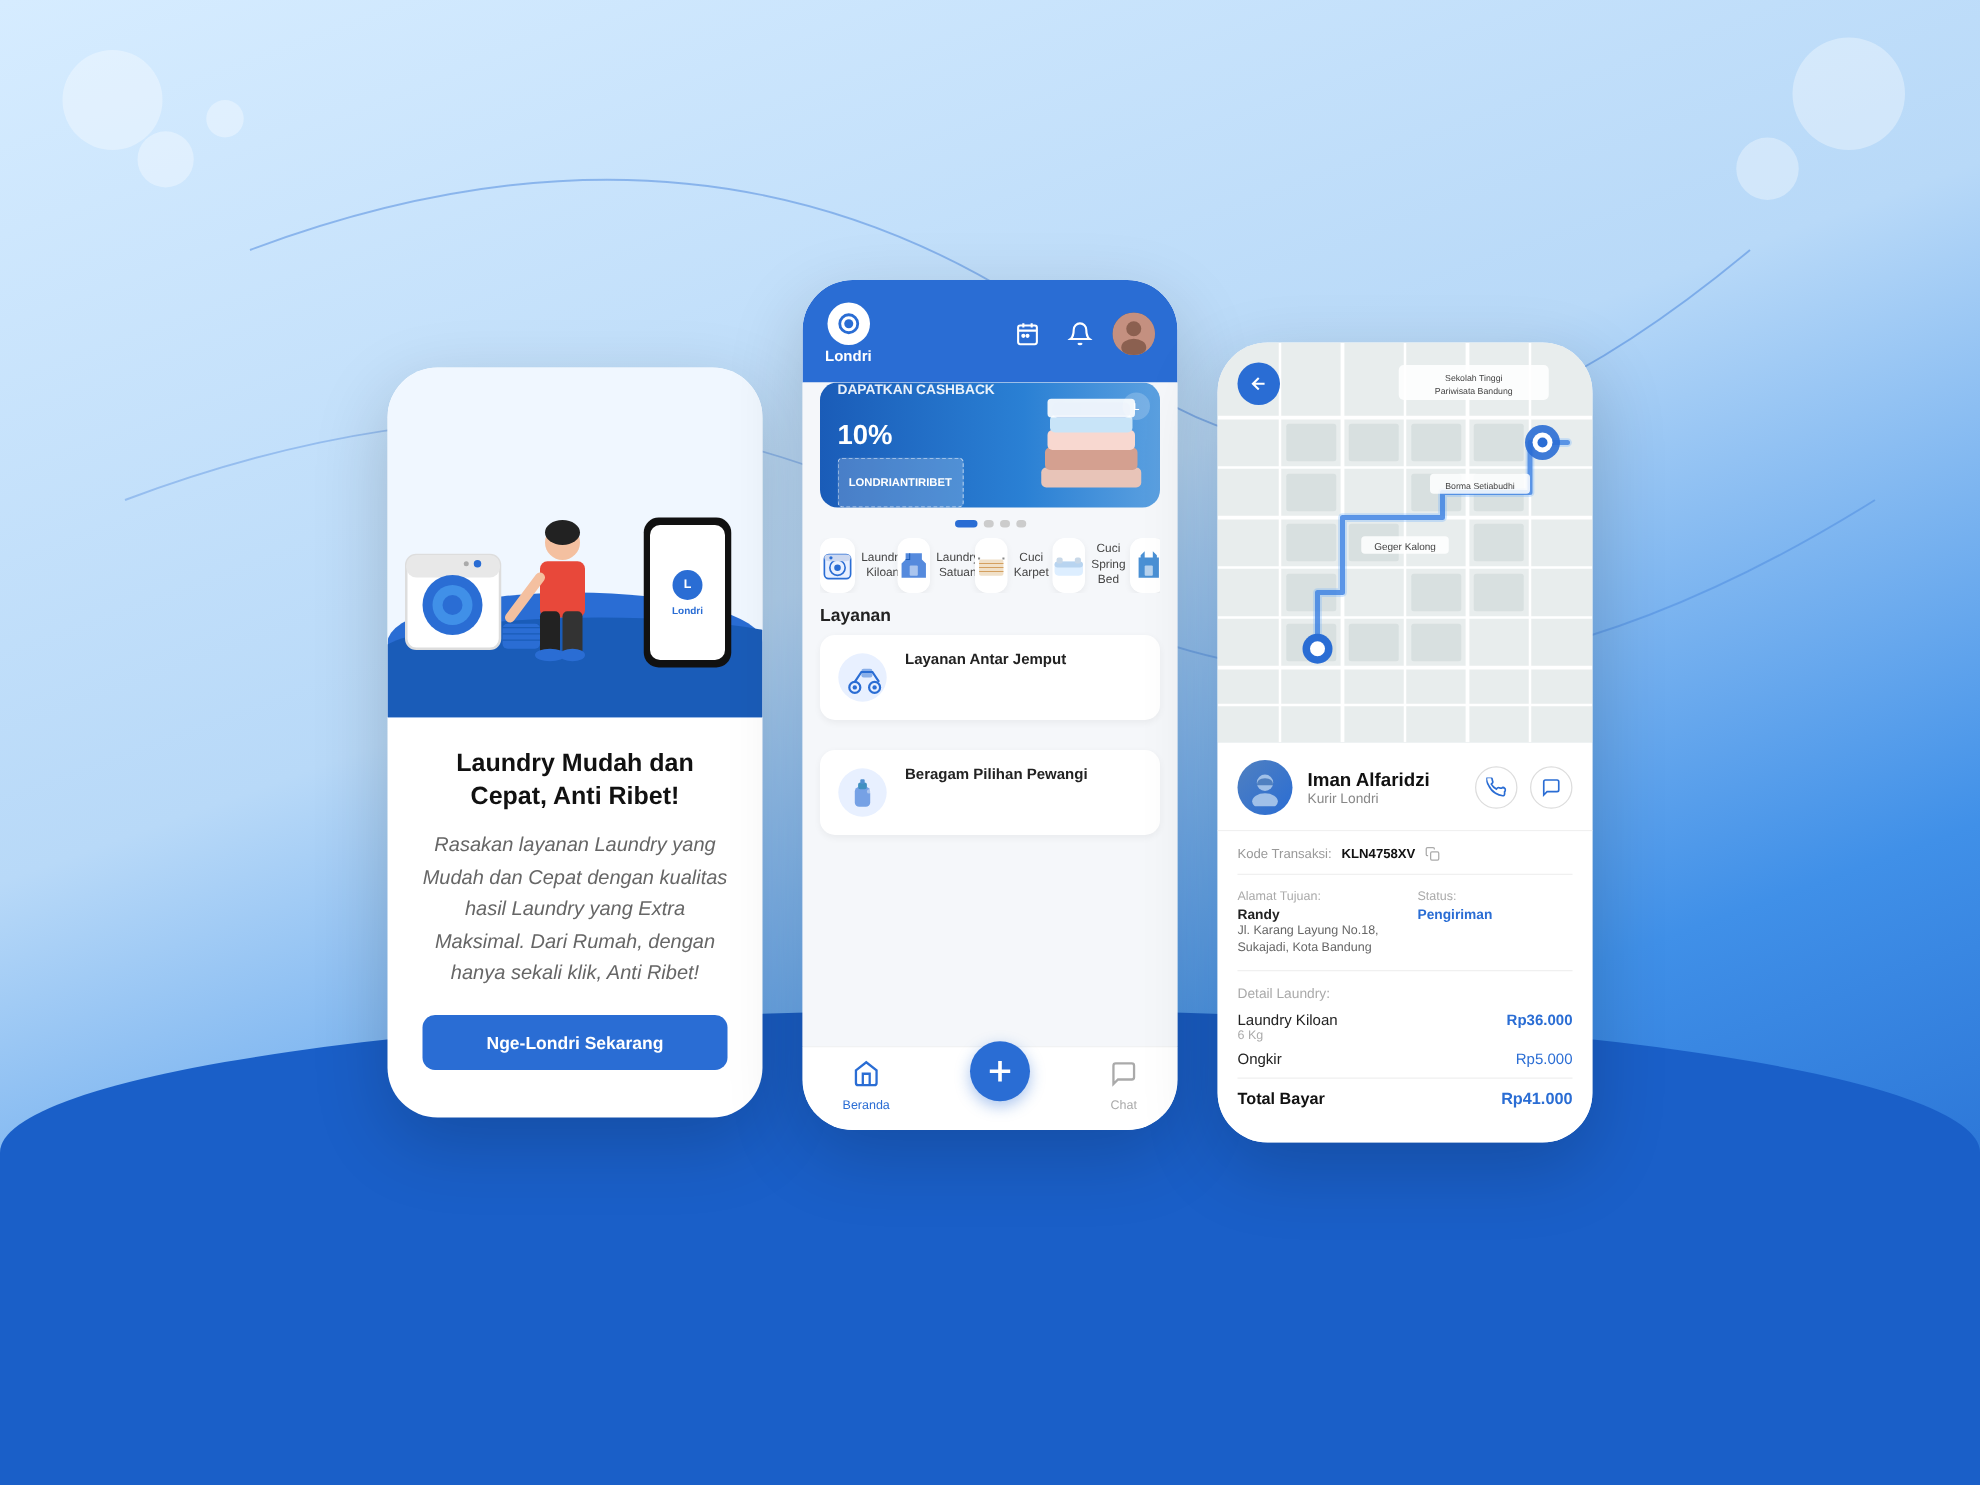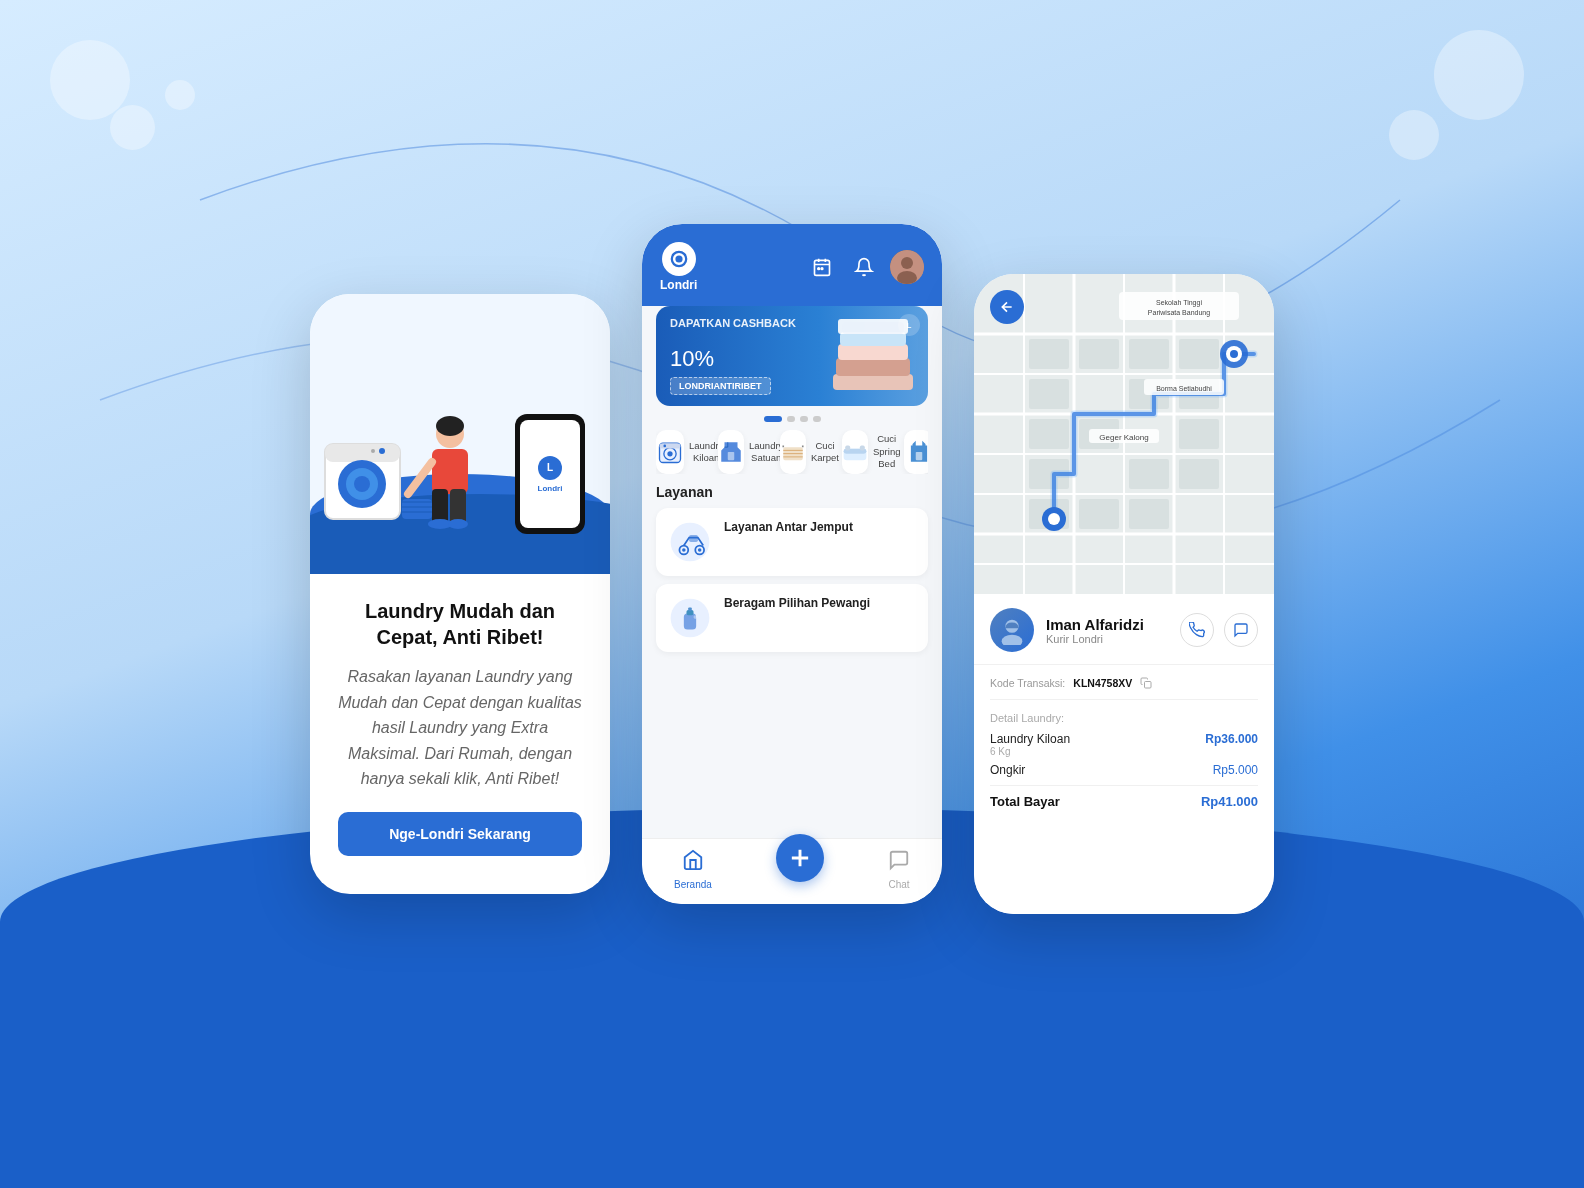--- a/index.html
+++ b/index.html
@@ -277,33 +277,33 @@
       opacity: 0.9;
       margin-bottom: 2px;
     }
     .banner-top span {
       font-weight: 800;
       font-size: 11px;
     }
     .banner-pct {
       color: #fff;
       font-size: 42px;
-      font-weight: 400;
+      font-weight: 700;
       line-height: 1;
     }
     .banner-pct span {
       font-size: 22px;
     }
     .banner-code {
       background: rgba(255,255,255,0.2);
       border: 1px dashed rgba(255,255,255,0.6);
       color: #fff;
       font-size: 9px;
       font-weight: 600;
-      padding: 3px 8px;
+      padding: 14px 8px;
       border-radius: 4px;
       margin-top: 4px;
       display: inline-block;
     }
     .banner-img {
       position: absolute;
       right: 10px;
       top: 8px;
       width: 90px;
       height: 84px;
@@ -366,21 +366,21 @@
     .section-title {
       font-size: 14px;
       font-weight: 700;
       color: #222;
       margin: 0 14px 8px;
     }
     .layanan-items {
       margin: 0 14px;
       display: flex;
       flex-direction: column;
-      gap: 8px;
+      gap: 24px;
     }
     .layanan-item {
       background: #fff;
       border-radius: 12px;
       padding: 12px;
       display: flex;
       gap: 12px;
       align-items: flex-start;
       box-shadow: 0 2px 6px rgba(0,0,0,0.05);
     }
@@ -1031,20 +1031,31 @@
 
       <div class="kode-row">
         <span class="kode-label">Kode Transaksi:</span>
         <span class="kode-val">KLN4758XV</span>
         <svg width="12" height="12" viewBox="0 0 24 24" fill="none" stroke="#aaa" stroke-width="2">
           <rect x="9" y="9" width="13" height="13" rx="2"></rect>
           <path d="M5 15H4a2 2 0 01-2-2V4a2 2 0 012-2h9a2 2 0 012 2v1"></path>
         </svg>
       </div>
 
+      <div class="addr-section">
+        <div class="addr-col">
+          <div class="addr-col-label">Alamat Tujuan:</div>
+          <div class="addr-name">Randy</div>
+          <div class="addr-text">Jl. Karang Layung No.18, Sukajadi, Kota Bandung</div>
+        </div>
+        <div class="addr-col">
+          <div class="addr-col-label">Status:</div>
+          <div class="status-pengiriman">Pengiriman</div>
+        </div>
+      </div>
 
       <div class="detail-laundry-title">Detail Laundry:</div>
 
       <div class="detail-laundry-row">
         <div>
           <div class="dl-name">Laundry Kiloan</div>
           <div class="dl-qty">6 Kg</div>
         </div>
         <div class="dl-price">Rp36.000</div>
       </div>

